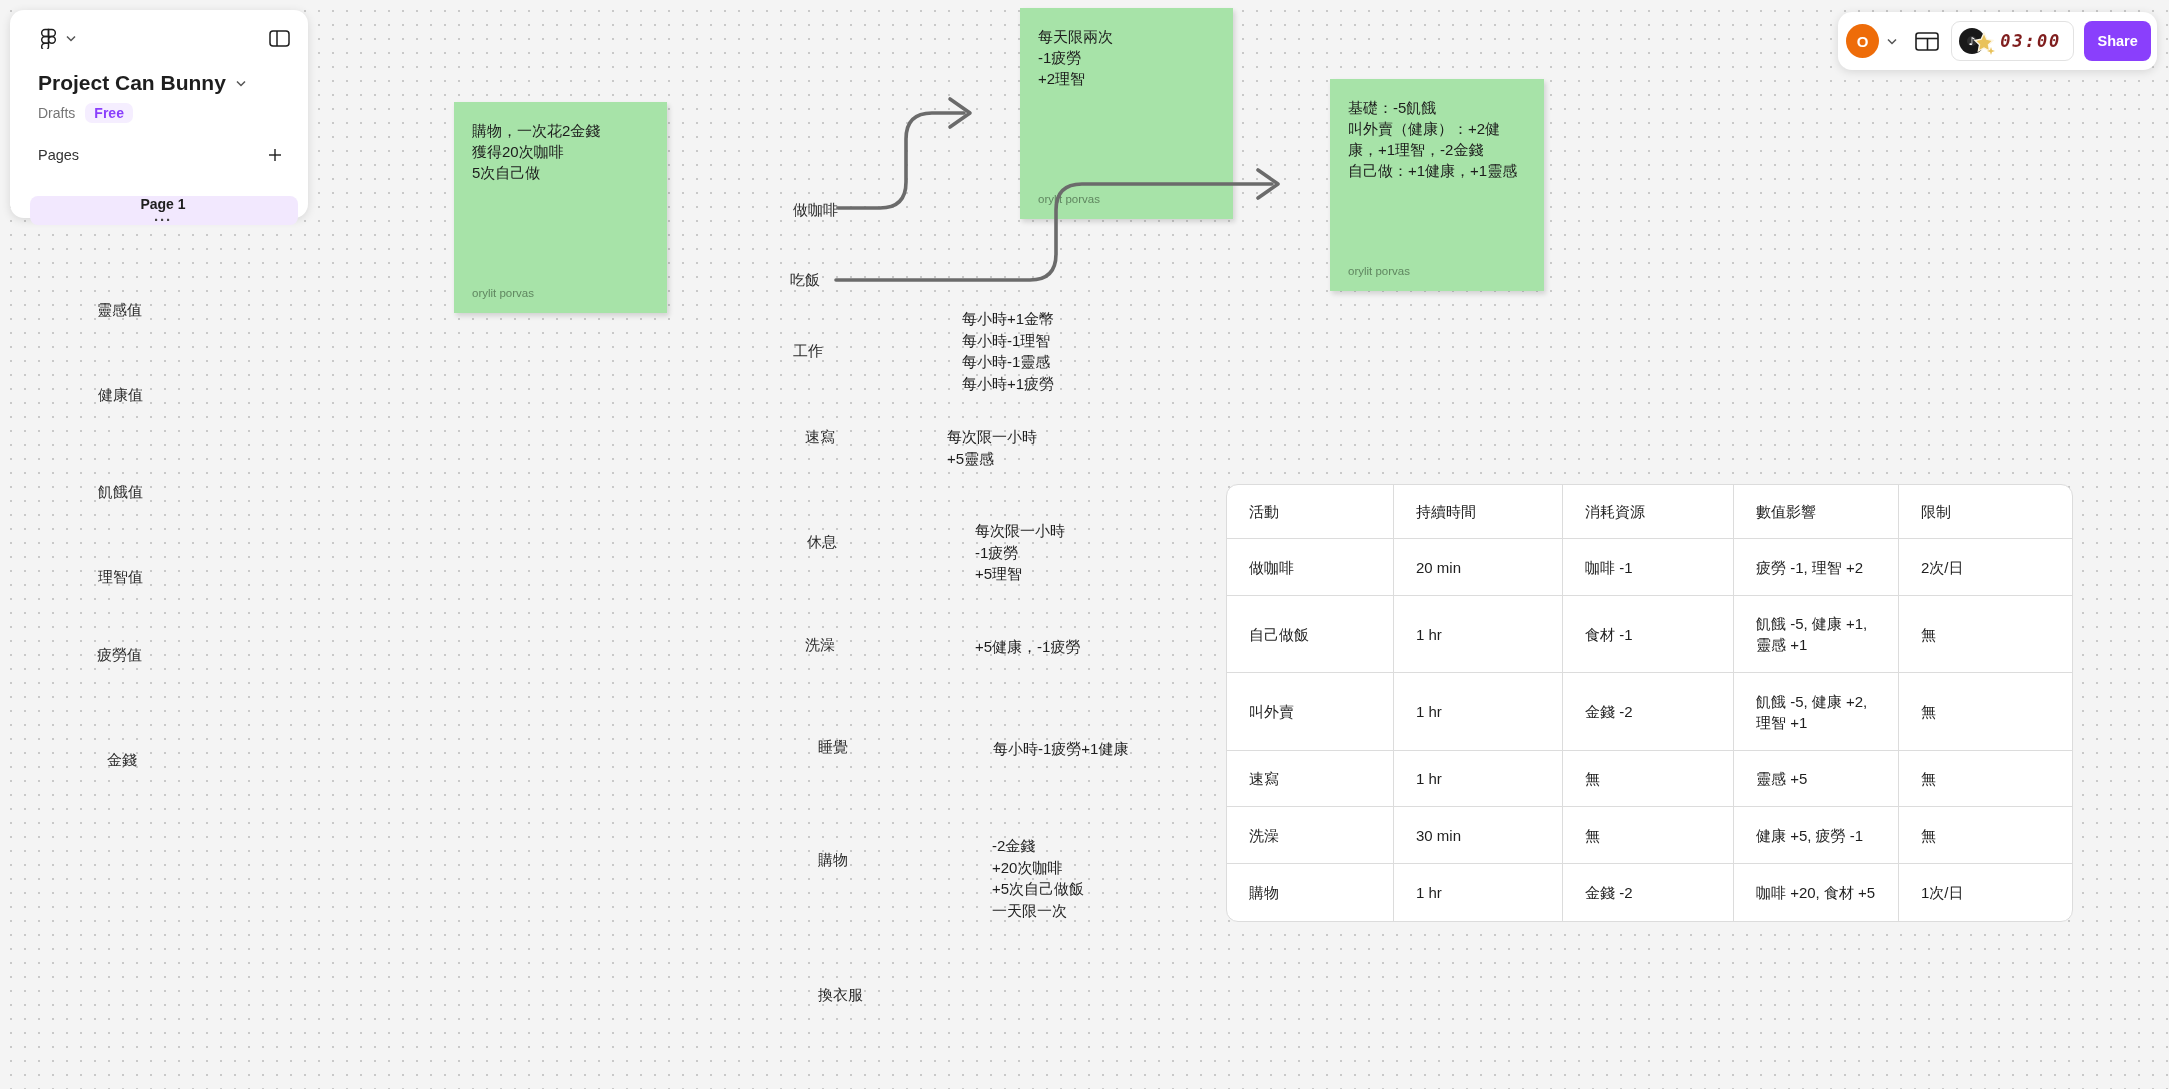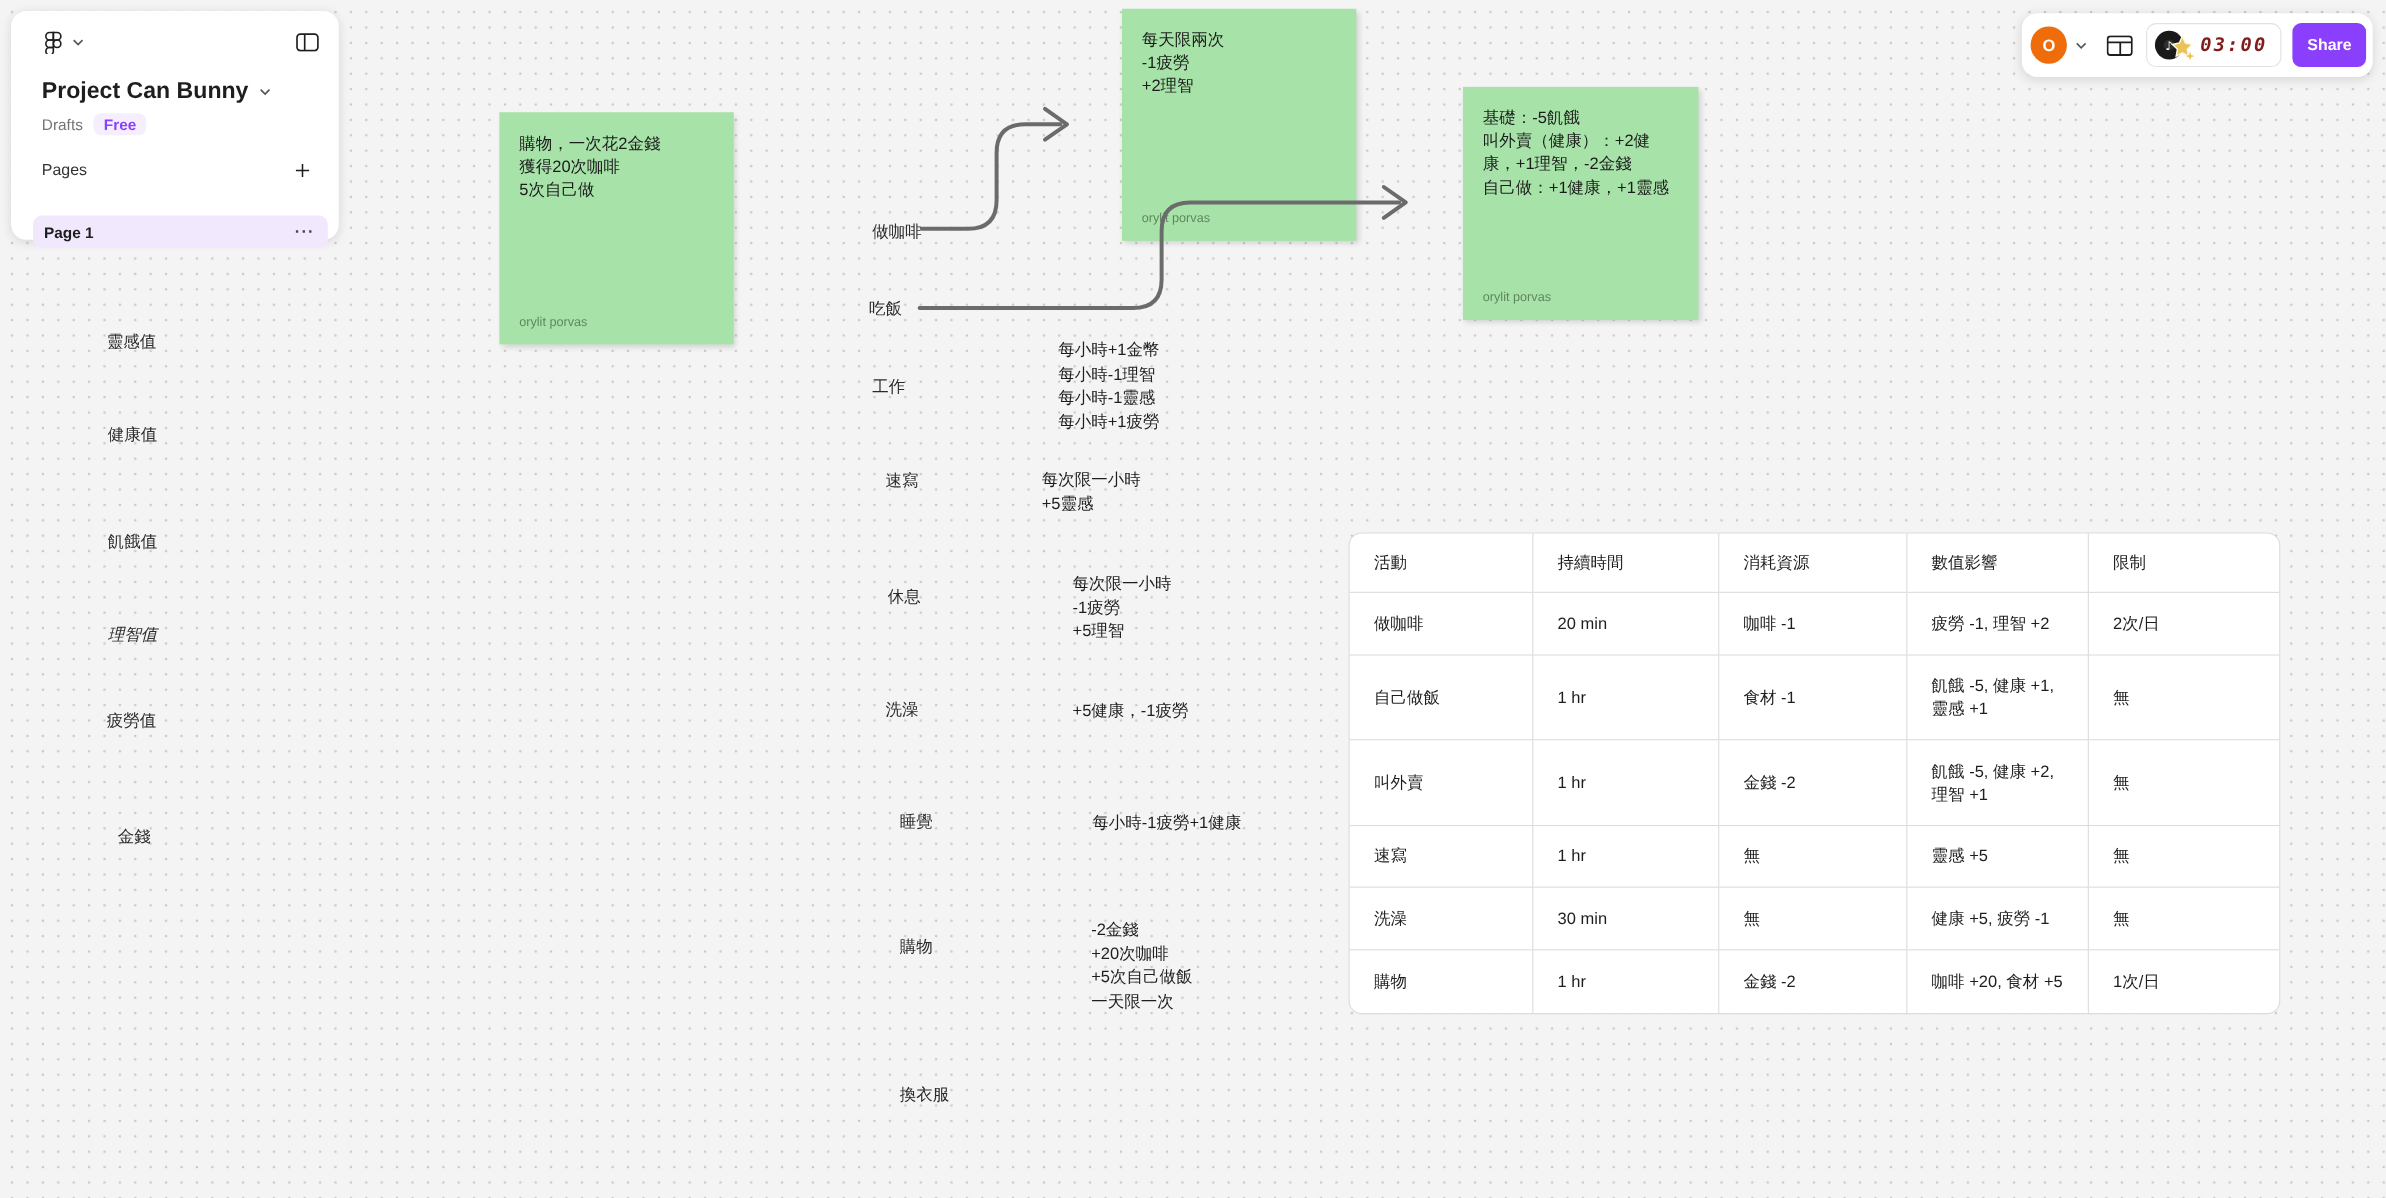--- a/index.html
+++ b/index.html
@@ -10,21 +10,21 @@
   
   .panel{position:absolute;background:#ffffff;border-radius:14px;box-shadow:0 2px 10px rgba(0,0,0,0.12);}
   .left-panel{left:10px;top:10px;width:298px;height:208px;}
   .lp-row1{display:flex;align-items:center;padding:18px 18px 0 28px;}
   .lp-title-row{display:flex;align-items:center;gap:10px;padding:22px 18px 0 28px;}
   .doc-title{font-size:21px;font-weight:700;color:#1e1e1e;}
   .lp-meta{display:flex;align-items:center;gap:10px;padding:8px 18px 0 28px;font-size:14px;color:#757575;}
   .free-pill{background:#f5eeff;color:#8a3ffc;font-weight:600;font-size:14px;padding:2px 9px;border-radius:7px;}
   .lp-pages{display:flex;align-items:center;justify-content:space-between;padding:24px 26px 0 28px;font-size:14.5px;font-weight:500;color:#333;}
   .page-item{position:absolute;left:20px;top:186px;width:268px;height:29px;background:#f2e8fe;border-radius:8px;
-    display:flex;align-items:center;justify-content:space-between;padding:0 12px 0 10px;box-sizing:border-box;}
+    display:flex;align-items:center;justify-content:space-between;padding:0 12px 0 10px;box-sizing:border-box;flex-direction:column;}
   .page-item .pname{font-size:14px;font-weight:700;color:#1e1e1e;}
   .dots-icon{color:#444;font-size:15px;letter-spacing:1px;font-weight:700;line-height:1;}
   .spacer{flex:1;}
   .icon-btn{display:inline-flex;align-items:center;justify-content:center;cursor:pointer;}
   
   .toolbar{left:1838px;top:12px;width:319px;height:58px;display:flex;align-items:center;padding:0 6px 0 8px;box-sizing:border-box;}
   .avatar{width:34px;height:34px;border-radius:50%;background:#ee6c09;color:#fff;font-size:15px;font-weight:700;
     display:flex;align-items:center;justify-content:center;}
   .timer{display:flex;align-items:center;gap:4px;border:1px solid #e2e2e2;border-radius:9px;height:38px;padding:0 12px 0 4px;margin:0 10px 0 12px;background:#fff;}
   .timer-time{font-family:"DejaVu Sans Mono",monospace;font-size:17px;font-weight:700;color:#7f1d1d;letter-spacing:2px;font-style:italic;}
@@ -78,21 +78,21 @@
       <g>
         <path d="M836,280 H1030 Q1056,280 1056,254 V210 Q1056,184 1082,184 H1272"></path>
         <path d="M1258,170 L1278,184 L1258,198"></path>
       </g>
     </g>
   </svg>
 
   <div class="canvas-label" style="left:97px;top:301px;">靈感值</div>
   <div class="canvas-label" style="left:98px;top:386px;">健康值</div>
   <div class="canvas-label" style="left:98px;top:483px;">飢餓值</div>
-  <div class="canvas-label" style="left:98px;top:568px;font-style:italic;">理智值</div>
+  <div class="canvas-label" style="left:98px;top:568px;">理智值</div>
   <div class="canvas-label" style="left:97px;top:646px;">疲勞值</div>
   <div class="canvas-label" style="left:107px;top:751px;">金錢</div>
 
   <div class="canvas-label" style="left:793px;top:201px;">做咖啡</div>
   <div class="canvas-label" style="left:790px;top:271px;">吃飯</div>
   <div class="canvas-label" style="left:793px;top:342px;">工作</div>
   <div class="canvas-label" style="left:805px;top:428px;">速寫</div>
   <div class="canvas-label" style="left:807px;top:533px;">休息</div>
   <div class="canvas-label" style="left:805px;top:636px;">洗澡</div>
   <div class="canvas-label" style="left:818px;top:738px;">睡覺</div>

